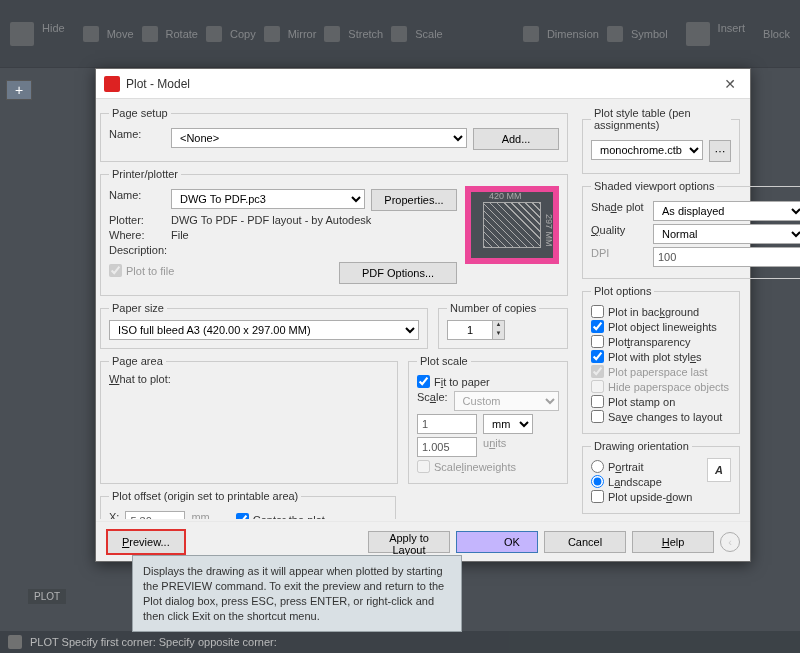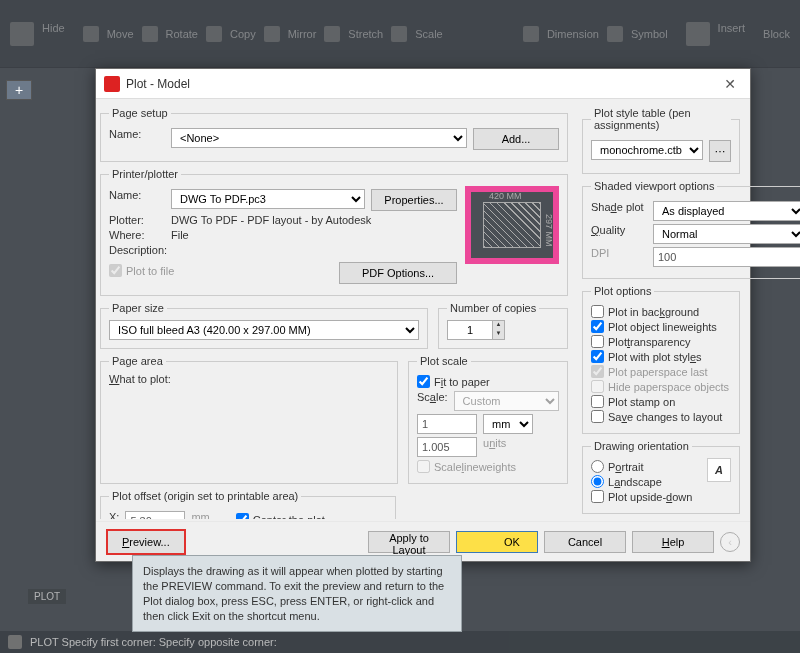--- a/index.html
+++ b/index.html
@@ -36,21 +36,21 @@
 .preview-box .dimv{position:absolute;right:-1px;top:22px;color:#aaa;font-size:9px;writing-mode:vertical-rl;}
 .two-col{display:flex;gap:10px;}
 .spin{display:inline-flex;align-items:center;}
 .spin input{width:46px;text-align:center;}
 .spins{width:12px;height:20px;border:1px solid #adadad;border-left:none;display:flex;flex-direction:column;}
 .spins div{flex:1;font-size:6px;text-align:center;background:#e1e1e1;}
 .footer{position:absolute;bottom:0;left:0;right:0;height:40px;display:flex;align-items:center;padding:6px 10px;background:#f0f0f0;border-top:1px solid #e8e8e8;}
 .preview-btn{border:2px solid #e0312e;background:#e1e1e1;height:26px;padding:0 14px;position:relative;z-index:2;}
 .footer-r{margin-left:auto;display:flex;gap:6px;align-items:center;}
 .btn{width:82px;}
-.okbtn{border:1px solid #3a79b7;background:#fde047;padding-left:40px;}
+.okbtn{border:1px solid #3a79b7;background:#c4b5fd;padding-left:40px;}
 .round{width:20px;height:20px;border:1px solid #adadad;border-radius:10px;display:flex;align-items:center;justify-content:center;}
 .aicon2{width:24px;height:24px;border:1px solid #ccc;background:#fff;display:flex;align-items:center;justify-content:center;font-style:italic;font-weight:bold;}
 .tooltip{position:absolute;left:132px;top:555px;width:330px;background:#d9e0e4;border:1px solid #9aa3a8;color:#333;padding:8px 10px;line-height:1.35;z-index:5;}
 .badge{position:absolute;left:28px;top:589px;background:#3f4448;padding:2px 6px;color:#ccc;opacity:.8;font-size:10px;}
 .cmdline{position:absolute;left:0;bottom:0;right:0;height:22px;background:#3a3f45;display:flex;align-items:center;padding:0 8px;gap:8px;opacity:.85;}
 .cmd-ico{width:14px;height:14px;background:#777;border-radius:2px;}
 .under{text-decoration:underline;}
 </style>
 </head>
 <body>

